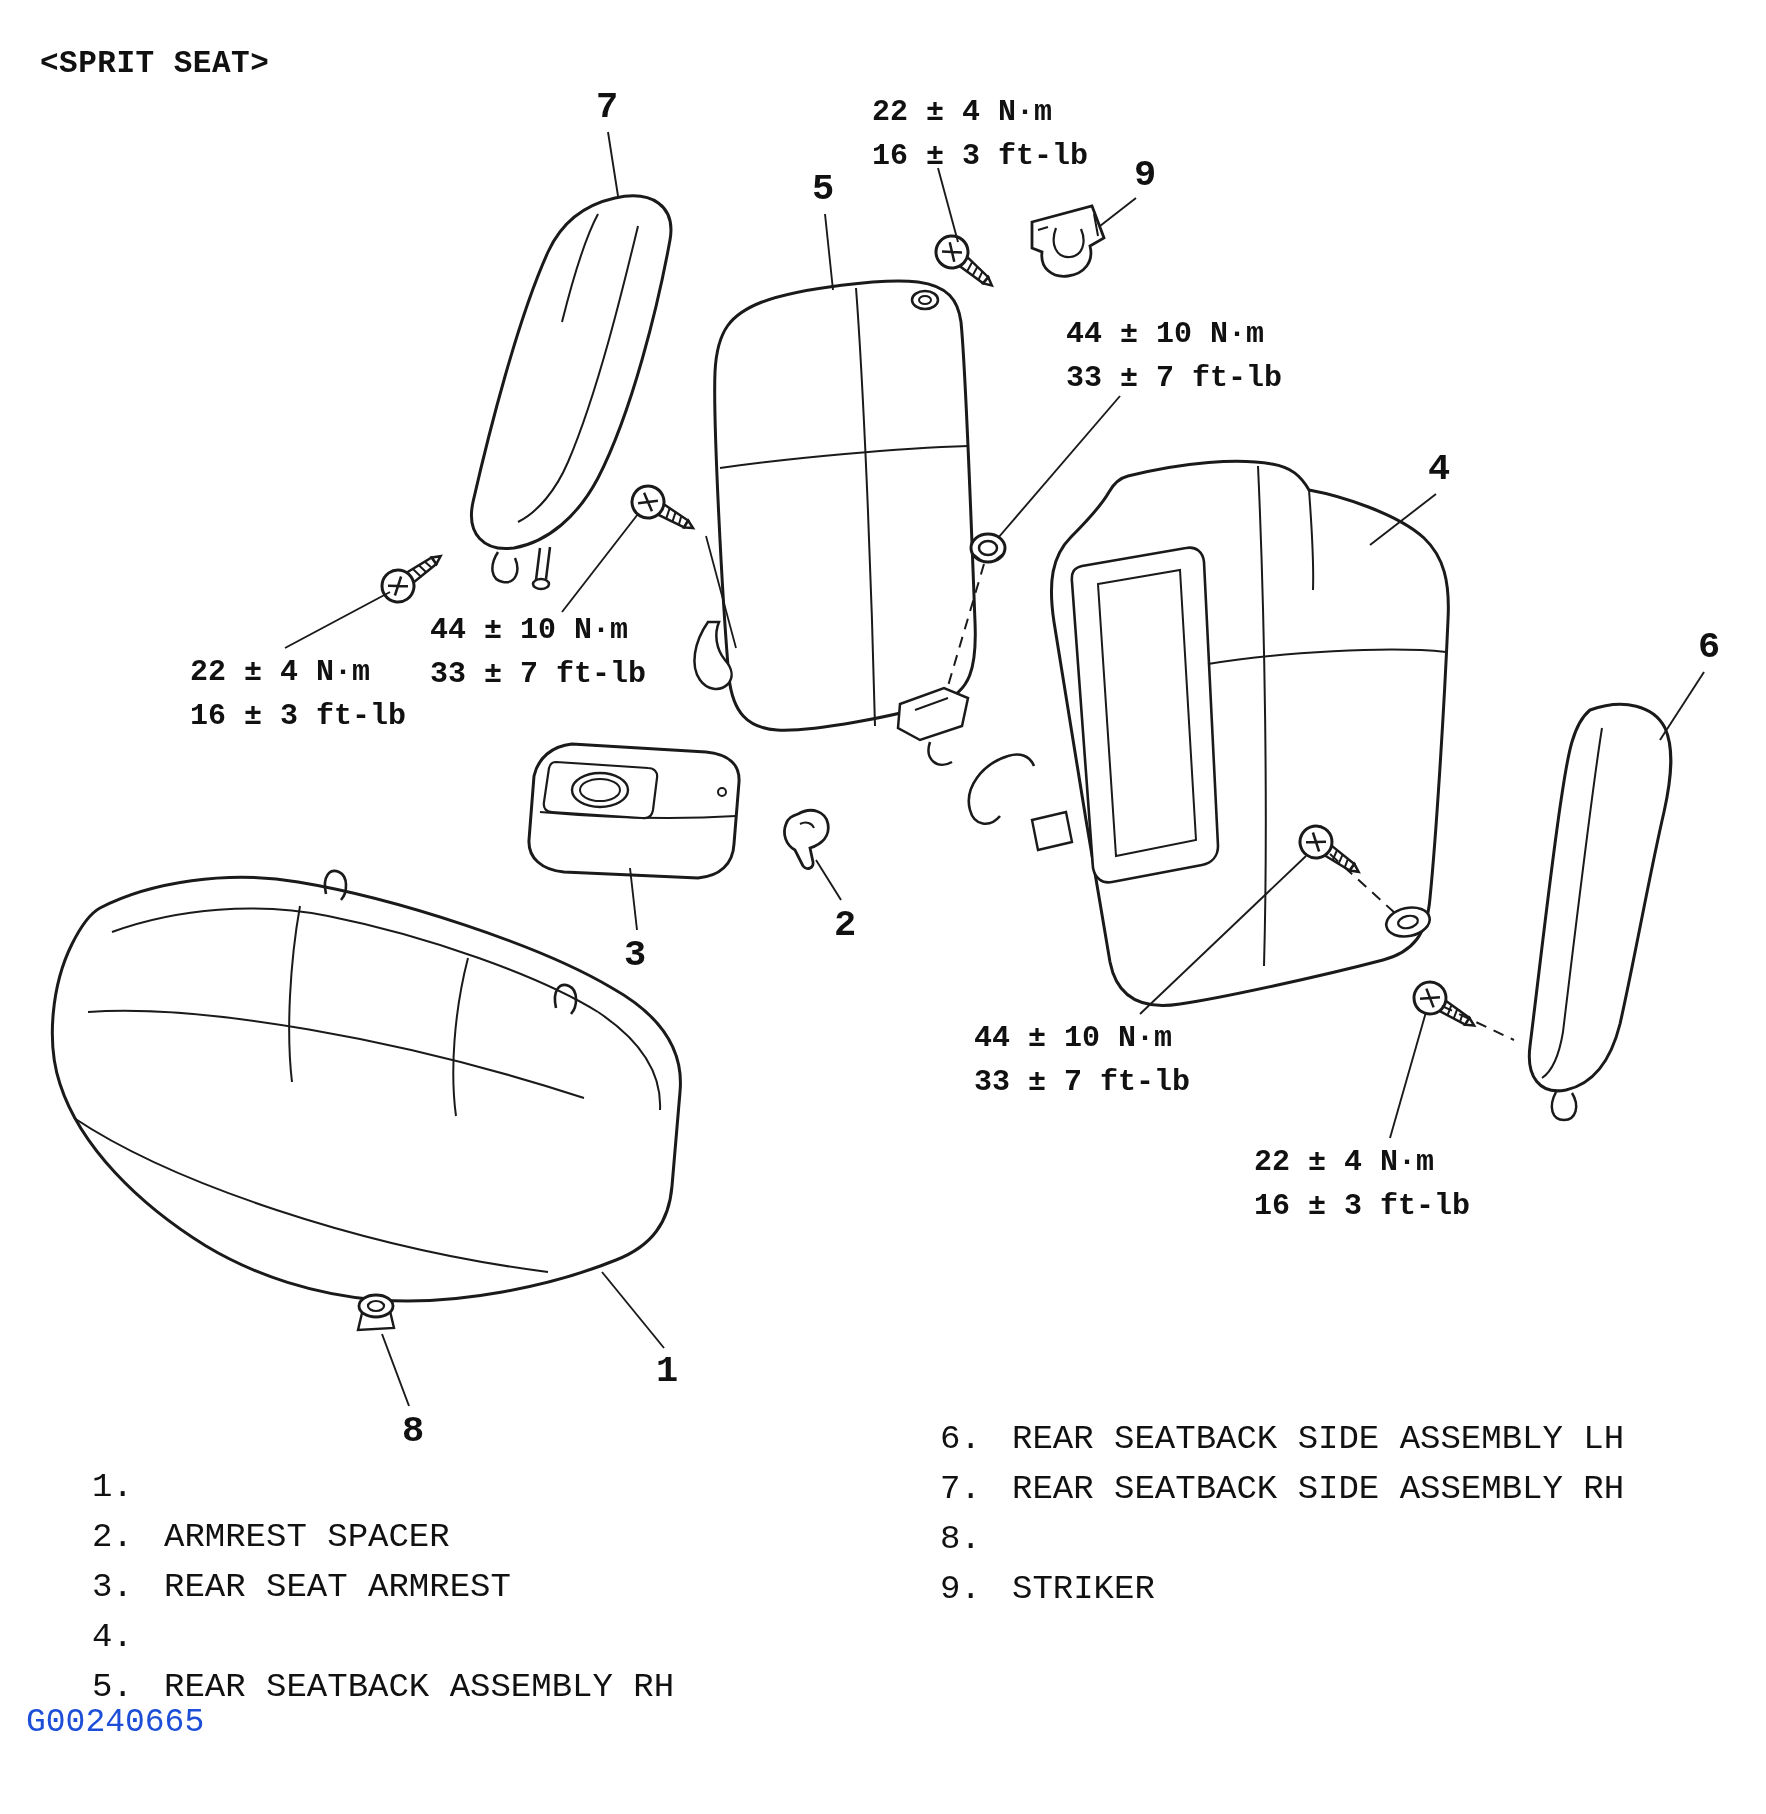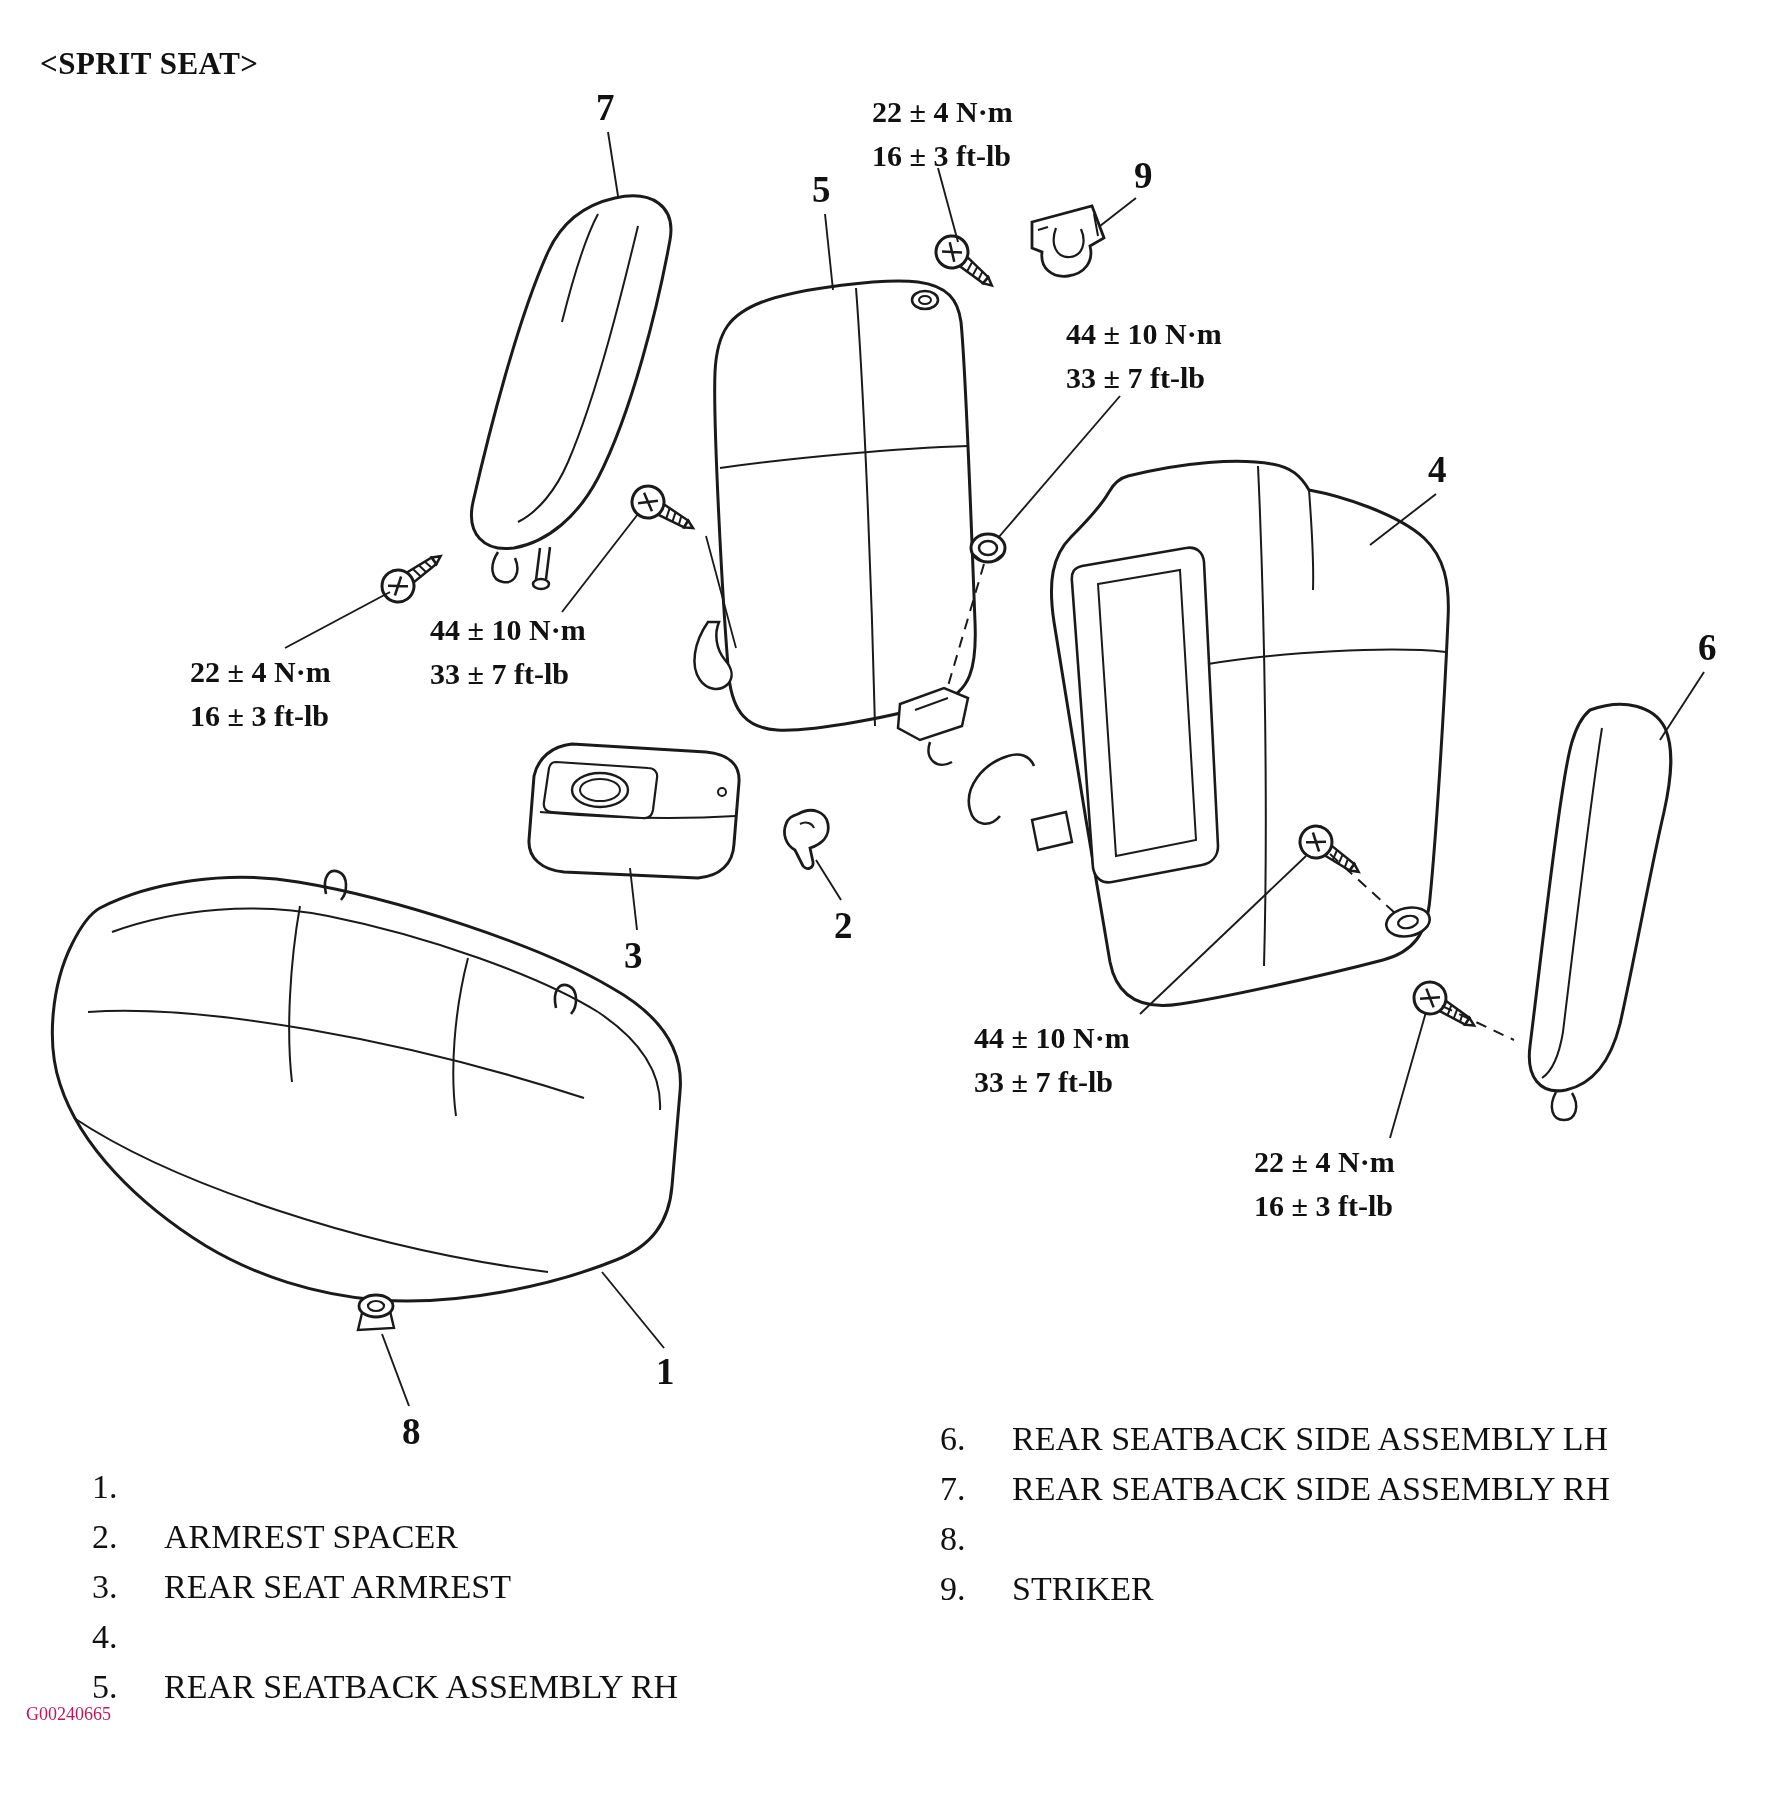--- a/index.html
+++ b/index.html
@@ -1,30 +1,30 @@
 <!DOCTYPE html>
 <html><head>
 <meta charset="utf-8">
 <style>
   * { margin:0; padding:0; box-sizing:border-box; }
   html,body { background:#ffffff; }
   .page {
     position:relative; width:1766px; height:1814px; background:#ffffff;
-    font-family:Liberation Serif, serif; color:#111; overflow:hidden;
+    font-family:Liberation Mono, monospace; color:#111; overflow:hidden;
   }
   .svg-layer { position:absolute; left:0; top:0; width:1766px; height:1814px; }
   .title { position:absolute; left:40px; top:46px; font-size:31px; font-weight:bold; letter-spacing:.5px; }
   .callout { position:absolute; font-size:37px; font-weight:bold; }
   .torque { position:absolute; font-size:30px; font-weight:bold; line-height:44px; white-space:nowrap; }
   .legend { position:absolute; font-size:34px; }
   .legend-row { display:flex; }
   .legend-num { width:72px; flex:none; line-height:50px; }
   .legend-label { line-height:50px; }
   .legend-right .legend-label { width:640px; }
-  .figure-id { position:absolute; left:26px; top:1704px; font-size:18px; color:#be185d; }
+  .figure-id { position:absolute; left:26px; top:1704px; font-size:33px; color:#1d4ed8; }
   svg path, svg ellipse, svg circle { vector-effect:none; }
 </style>
 </head>
 <body>
 
 <div class="page">
 
   <svg class="svg-layer" viewBox="0 0 1766 1814">
     <defs>
       <g id="bolt">

